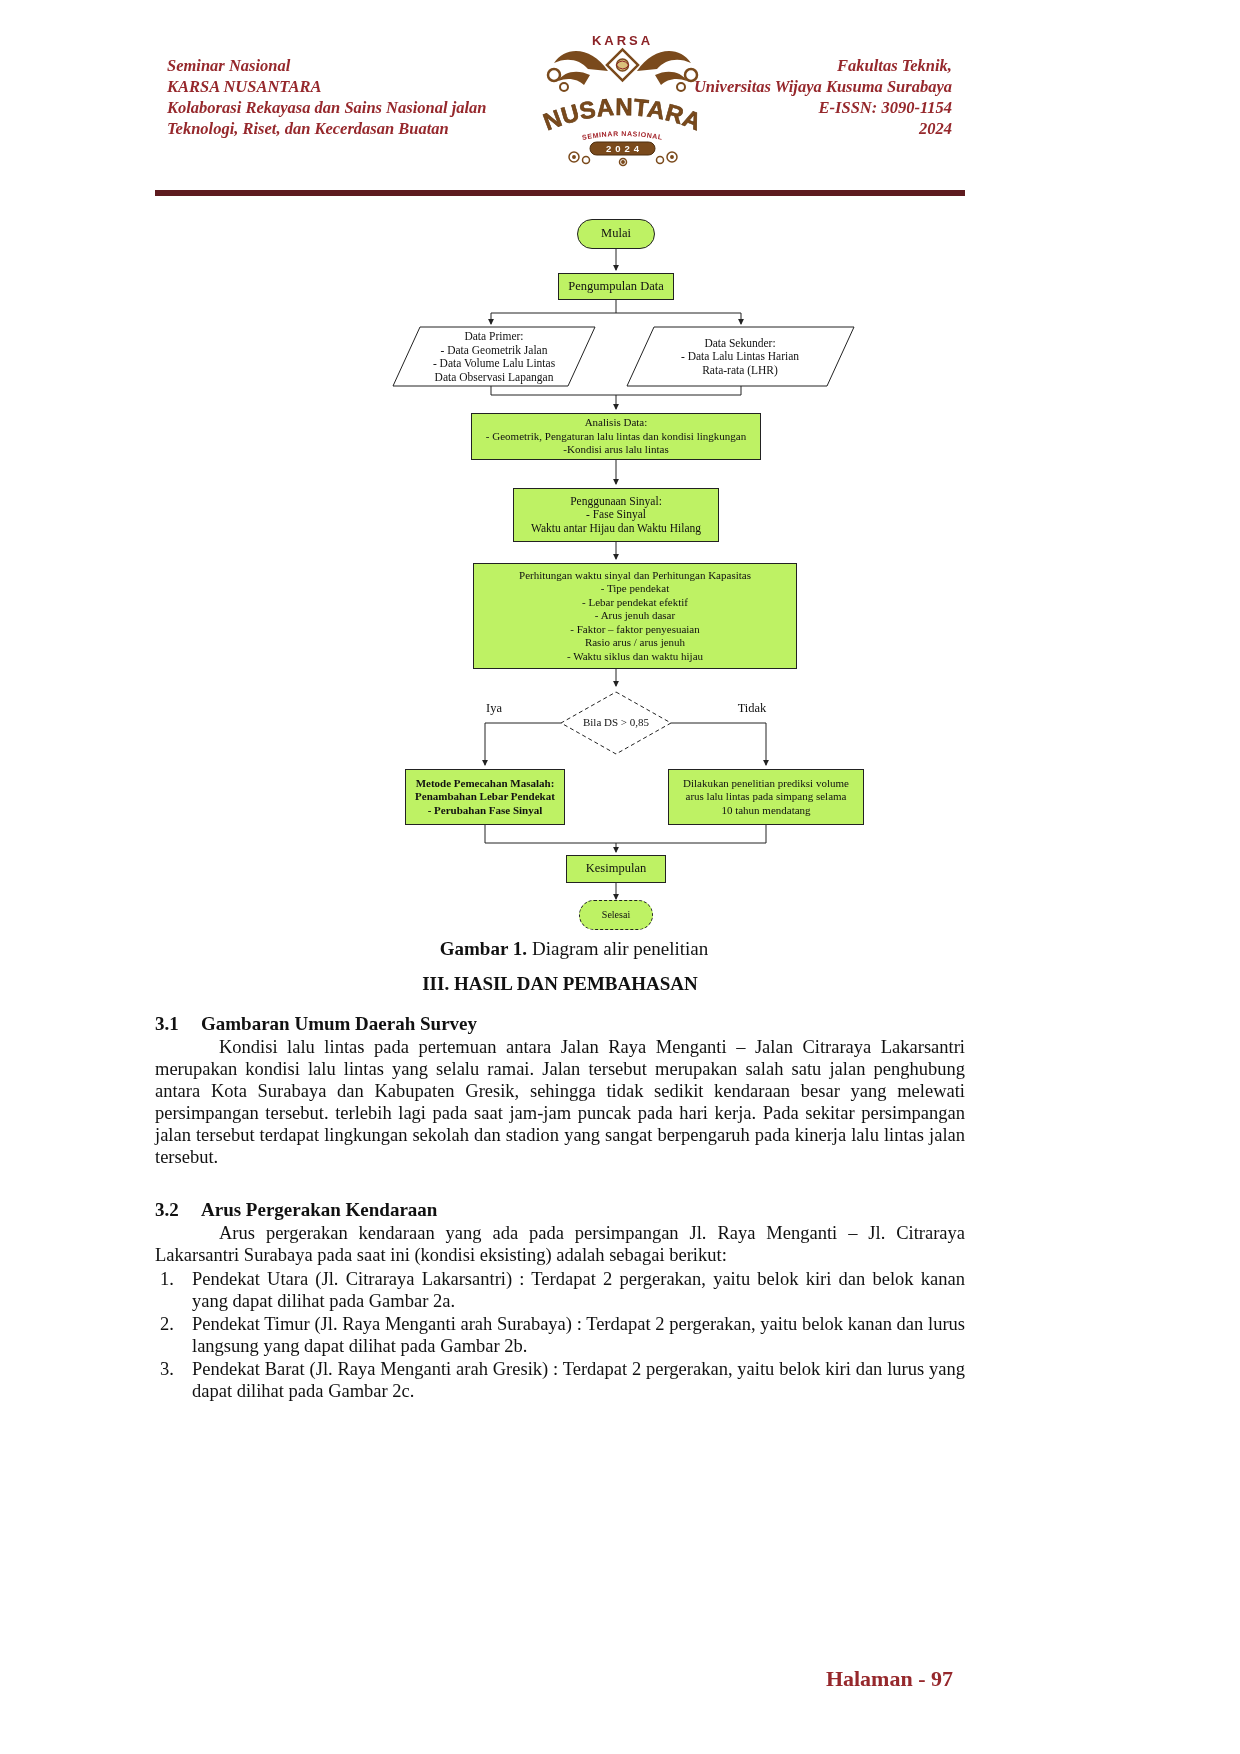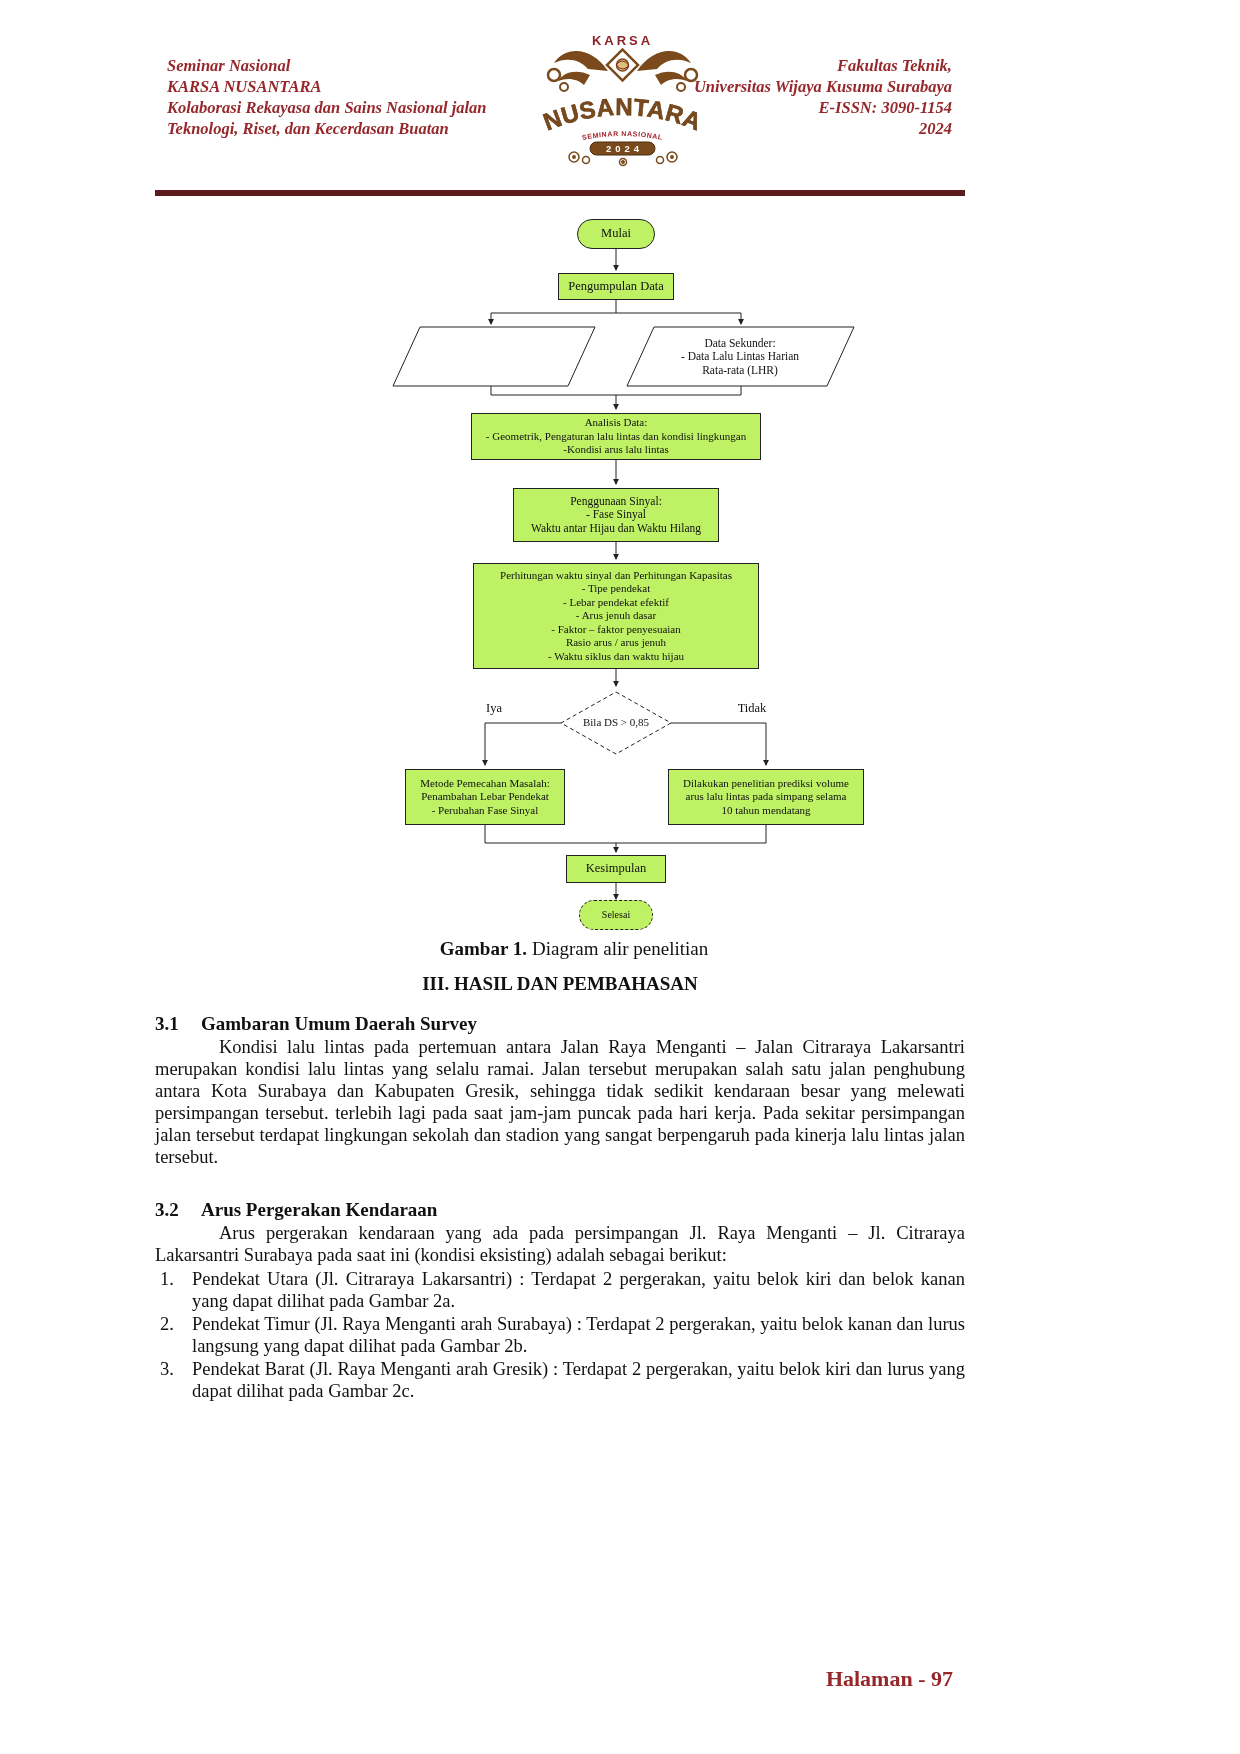--- a/index.html
+++ b/index.html
@@ -157,40 +157,44 @@
       <path class="conn" d="M485,629 V647"></path>
       <path class="conn" d="M766,629 V647"></path>
       <path class="conn" d="M485,647 H766"></path>
       <path class="conn" d="M616,647 V656" marker-end="url(#ah)"></path>
 
       <path class="conn" d="M616,687 V703" marker-end="url(#ah)"></path>
     </svg>
 
     <div class="fnode pill" style="left:577px;top:23px;width:78px;height:30px;font-size:12.5px;">Mulai</div>
     <div class="fnode" style="left:558px;top:77px;width:116px;height:27px;font-size:12.5px;">Pengumpulan Data</div>
+    <div class="ftext" style="left:396px;top:132px;width:196px;height:58px;">Data Primer:
+- Data Geometrik Jalan
+- Data Volume Lalu Lintas
+Data Observasi Lapangan</div>
     <div class="ftext" style="left:630px;top:138px;width:220px;height:46px;">Data Sekunder:
 - Data Lalu Lintas Harian
 Rata-rata (LHR)</div>
     <div class="fnode" style="left:513px;top:292px;width:206px;height:54px;">Penggunaan Sinyal:
 - Fase Sinyal
 Waktu antar Hijau dan Waktu Hilang</div>
     <div class="fnode small" style="left:471px;top:217px;width:290px;height:47px;">Analisis Data:
 - Geometrik, Pengaturan lalu lintas dan kondisi lingkungan
 -Kondisi arus lalu lintas</div>
-    <div class="fnode small" style="left:473px;top:367px;width:286px;height:106px;">Perhitungan waktu sinyal dan Perhitungan Kapasitas
+    <div class="fnode small" style="left:473px;top:367px;width:324px;height:106px;">Perhitungan waktu sinyal dan Perhitungan Kapasitas
 - Tipe pendekat
 - Lebar pendekat efektif
 - Arus jenuh dasar
 - Faktor – faktor penyesuaian
 Rasio arus / arus jenuh
 - Waktu siklus dan waktu hijau</div>
     <div class="ftext small" style="left:561px;top:517px;width:110px;height:20px;">Bila DS &gt; 0,85</div>
     <div class="flbl" style="left:472px;top:505px;width:44px;">Iya</div>
     <div class="flbl" style="left:722px;top:505px;width:60px;">Tidak</div>
-    <div class="fnode small" style="left:405px;top:573px;width:160px;height:56px;">Metode Pemecahan Masalah:
+    <div class="fnode small" style="left:405px;top:573px;width:160px;height:56px;font-weight:bold;">Metode Pemecahan Masalah:
 Penambahan Lebar Pendekat
 - Perubahan Fase Sinyal</div>
     <div class="fnode small" style="left:668px;top:573px;width:196px;height:56px;">Dilakukan penelitian prediksi volume
 arus lalu lintas pada simpang selama
 10 tahun mendatang</div>
     <div class="fnode" style="left:566px;top:659px;width:100px;height:28px;font-size:12.5px;">Kesimpulan</div>
     <div class="fnode pill dashed" style="left:579px;top:704px;width:74px;height:30px;font-size:10px;">Selesai</div>
   </div>
 
   <div class="caption">

